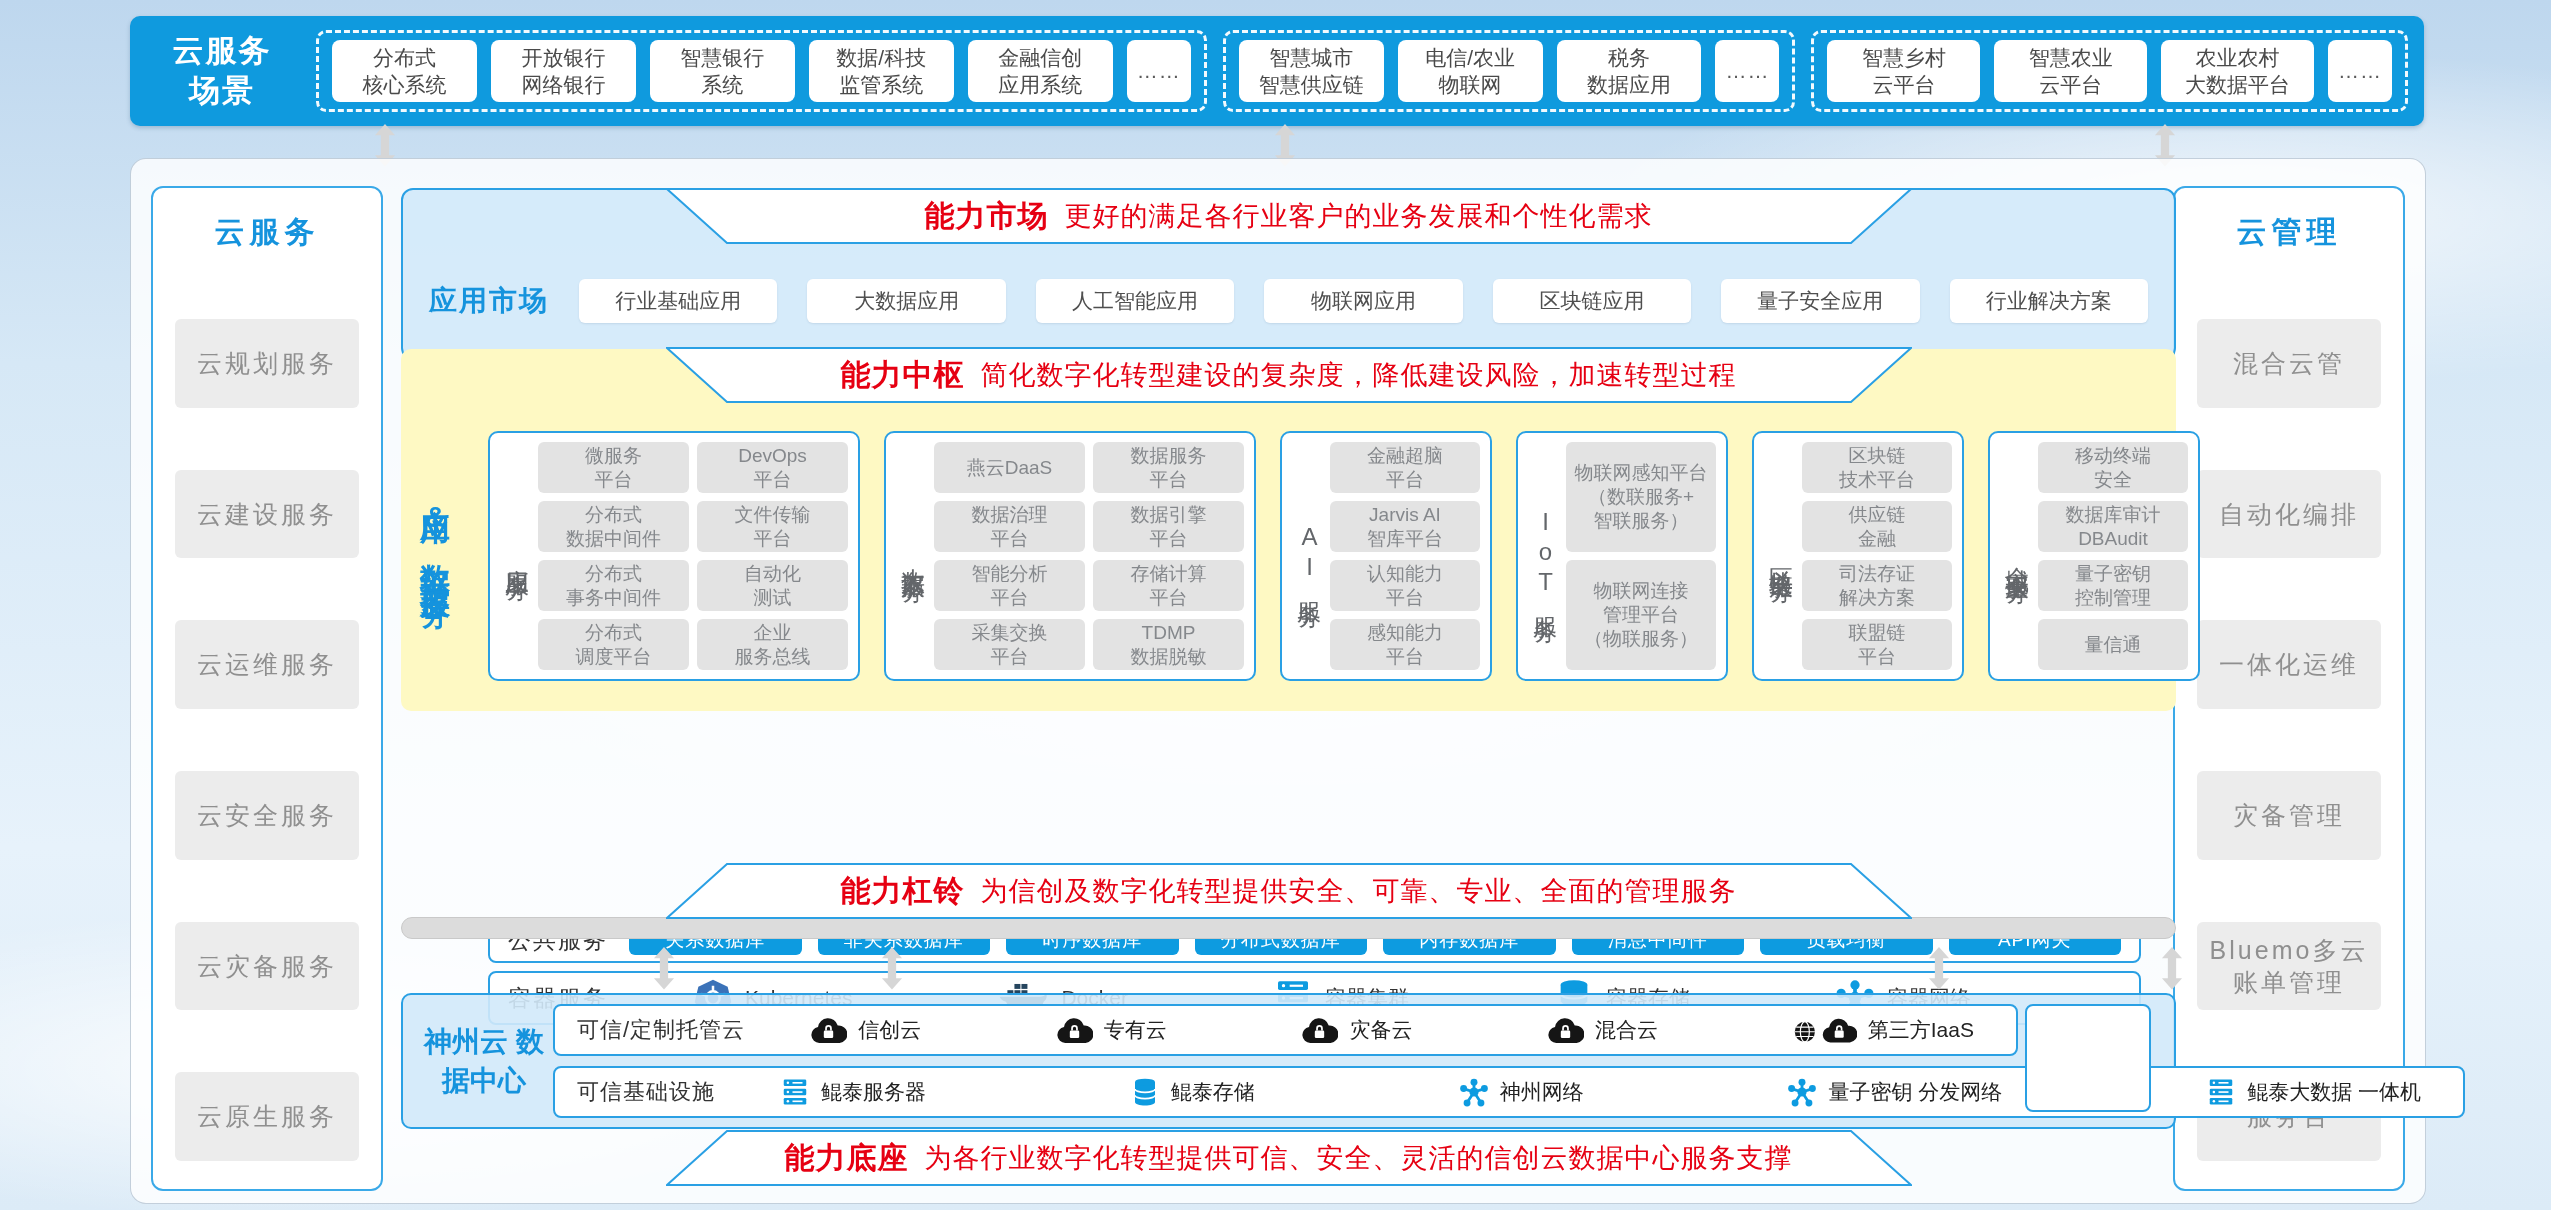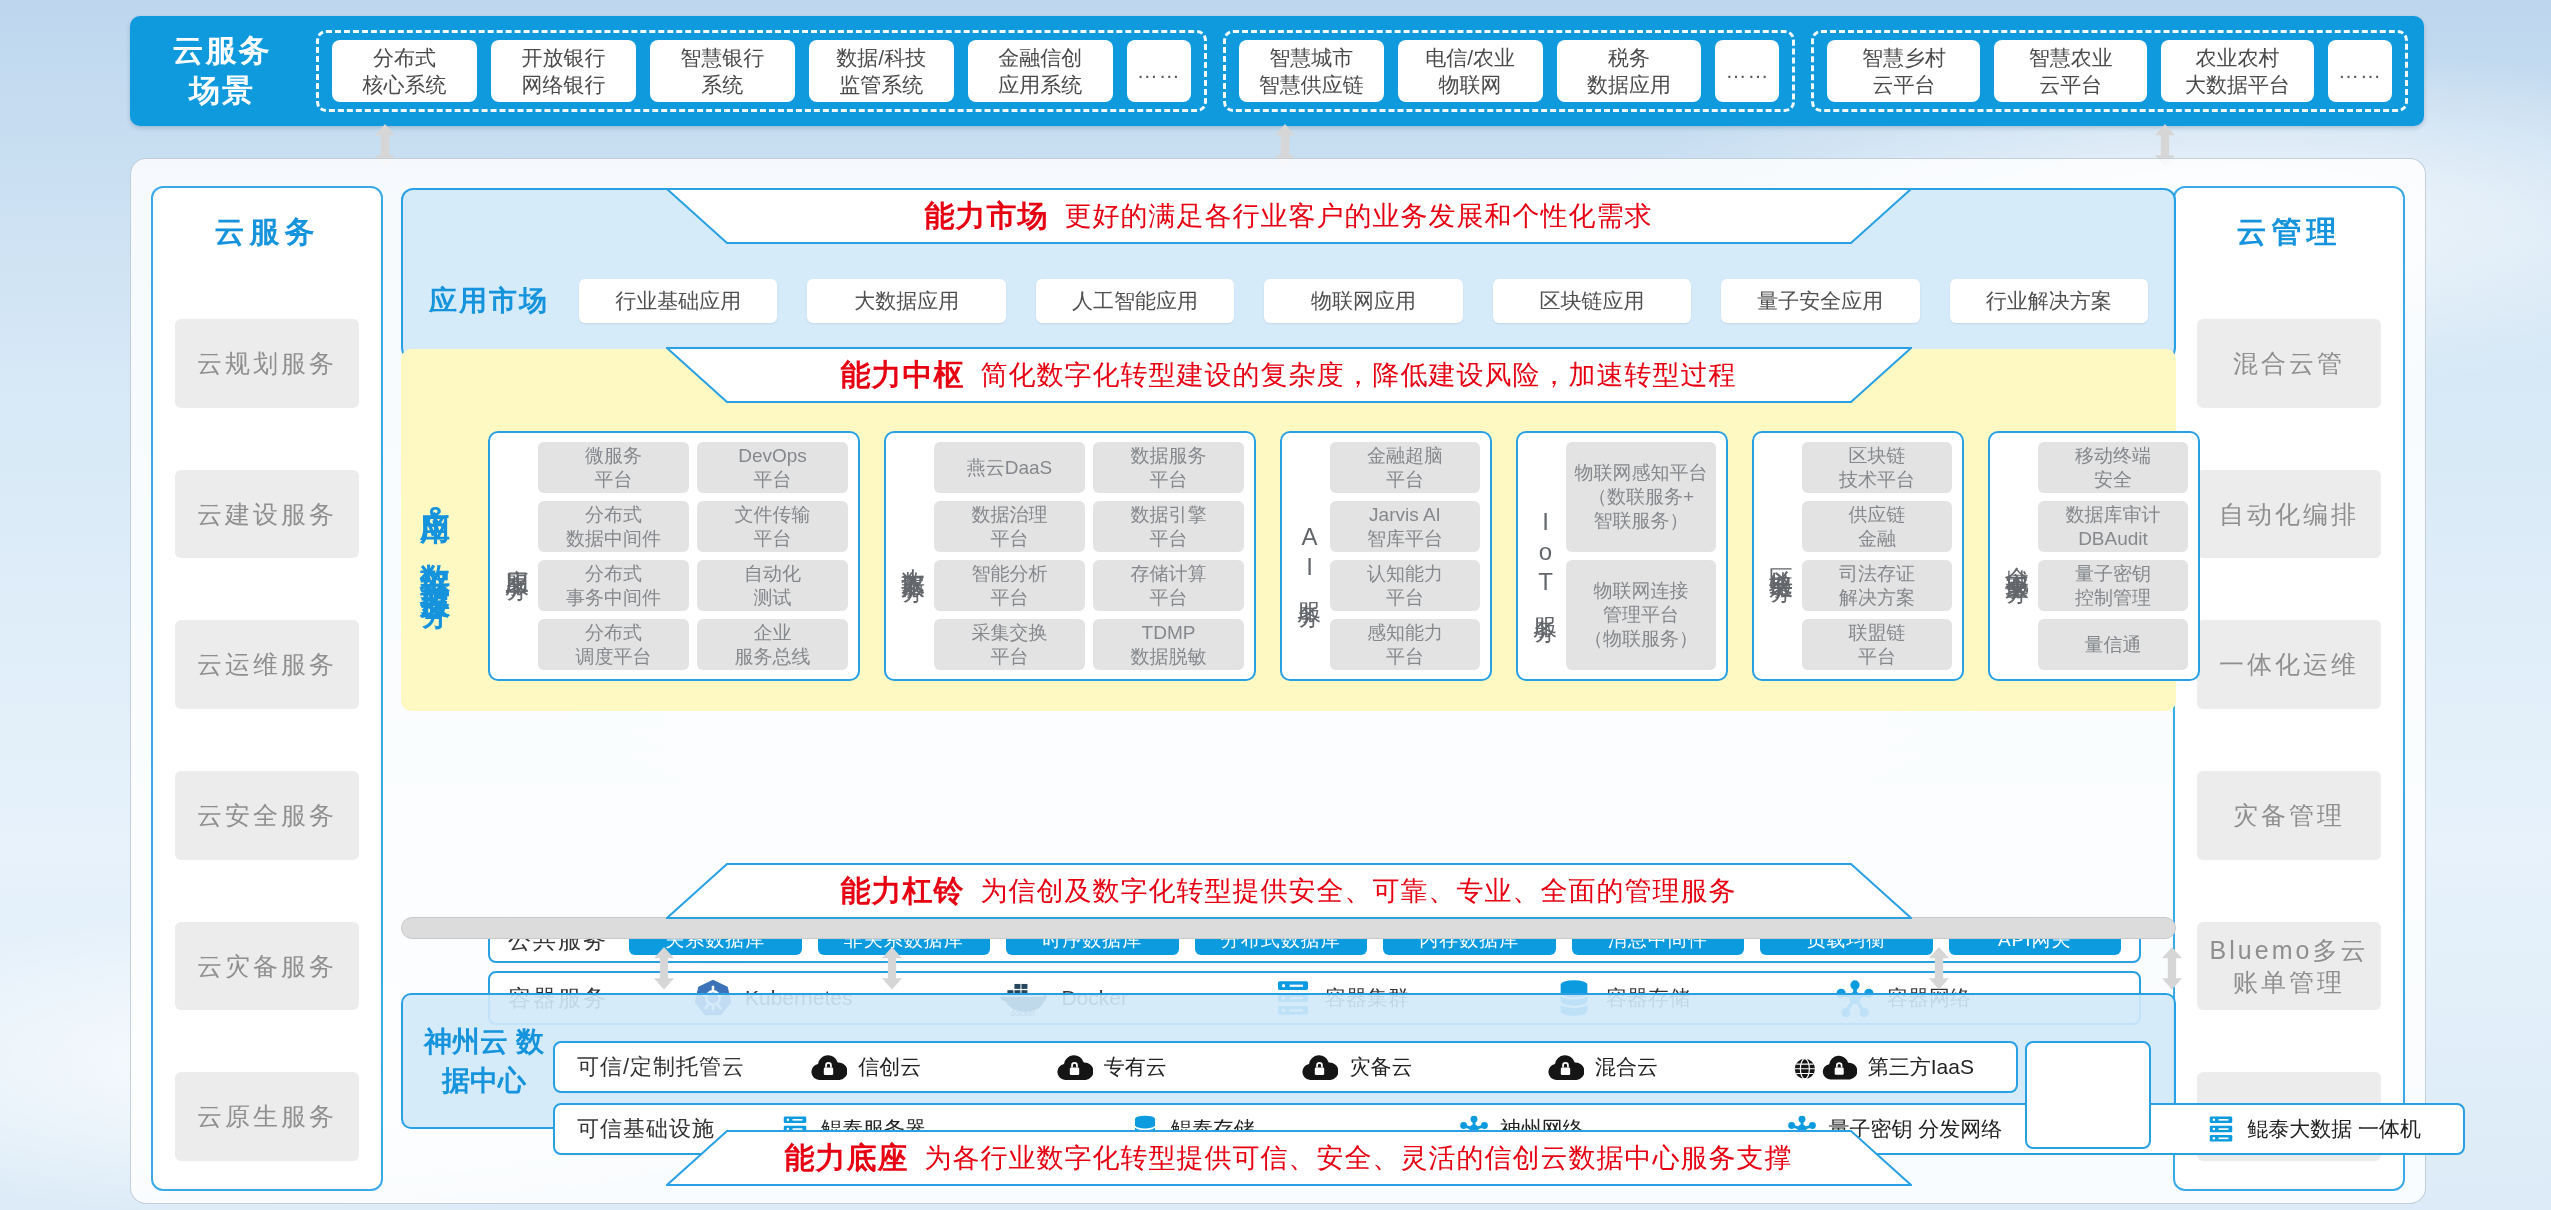--- a/index.html
+++ b/index.html
@@ -108,21 +108,21 @@
   .a-b1{left:250px;top:788px;height:40px;}
   .a-b2{left:478px;top:788px;height:40px;}
   .a-b3{left:1525px;top:788px;height:40px;}
   .a-b4{left:1758px;top:788px;height:40px;}
 
   
   .dc-panel{position:absolute;left:0;top:834px;width:1775px;height:136px;background:rgba(210,233,250,.9);
     border:2px solid #2aa0e4;border-radius:10px;box-sizing:border-box;}
   .dc-title{position:absolute;left:12px;top:0;height:100%;width:138px;display:flex;align-items:center;justify-content:center;
     text-align:center;font-size:28px;font-weight:bold;color:#1593dd;line-height:1.4;}
-  .dc-rows{position:absolute;left:150px;top:9px;right:14px;bottom:9px;margin-top:37px;}
+  .dc-rows{position:absolute;left:150px;top:9px;right:14px;bottom:9px;}
   .dc-row{position:absolute;left:0;height:52px;background:#fff;border:2px solid #2aa0e4;border-radius:8px;box-sizing:border-box;
     display:flex;align-items:center;padding:0 22px;}
   .dc-row0{top:0;width:1465px;}
   .dc-row1{top:62px;width:1912px;z-index:1;}
   .dc-empty{position:absolute;left:1472px;top:0;width:122px;height:104px;background:#fff;border:2px solid #2aa0e4;border-radius:8px;z-index:2;}
   .dc-row-label{font-size:22px;color:#333;letter-spacing:1px;flex:0 0 auto;}
   .dc-items{flex:1;display:flex;justify-content:space-between;align-items:center;padding-left:65px;padding-right:20px;text-align:right;}
   .dc-item{display:flex;align-items:center;gap:11px;font-size:21px;color:#222;}
   .dc-item .svg-icon{width:36px;height:27px;}
   .dc-item .svg-icon[data-name="cloud-lock-icon"]{width:37px;height:28px;}

